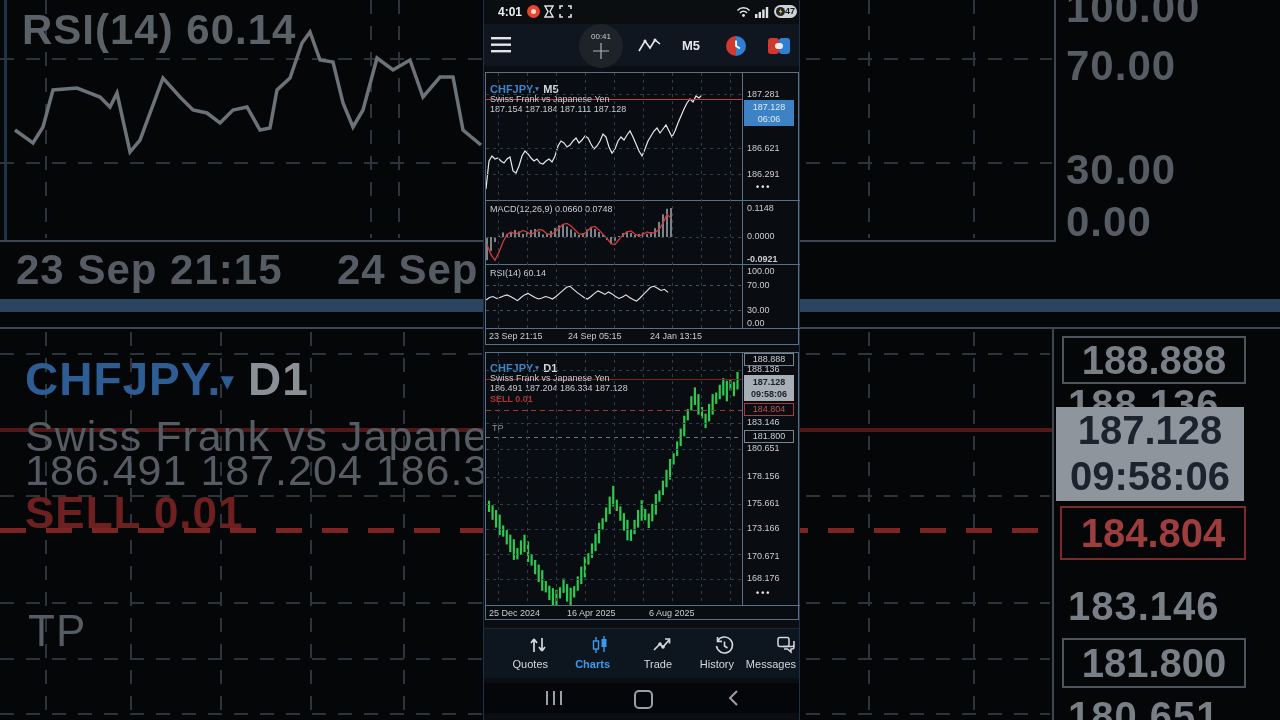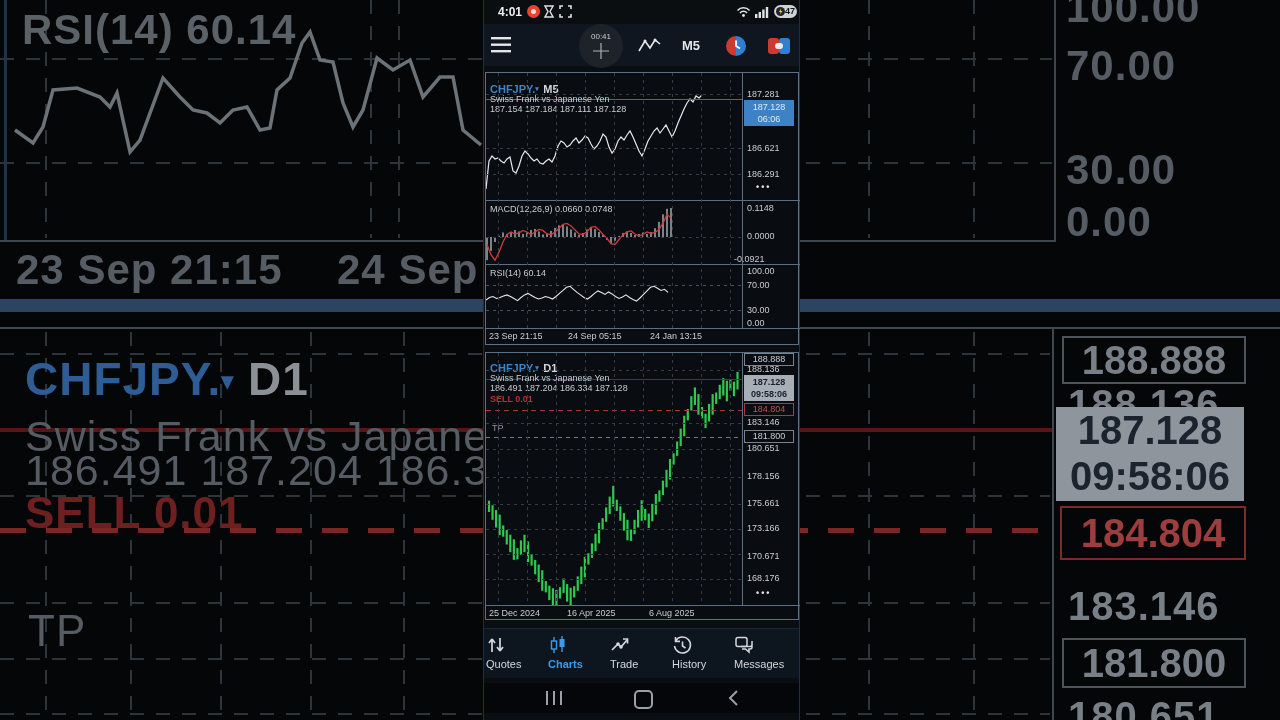--- a/index.html
+++ b/index.html
@@ -23,21 +23,21 @@
   .sym{font-size:11px;font-weight:bold;color:#3d85c6;}
   .tf{font-size:11px;font-weight:bold;color:#d3d7db;}
   .axis-lbl{position:absolute;color:#c9ced3;font-size:9px;line-height:11px;white-space:nowrap;}
   .dh{position:absolute;height:1px;background-image:repeating-linear-gradient(90deg,#323c46 0 3px,transparent 3px 7px);}
   .dv{position:absolute;width:1px;background-image:repeating-linear-gradient(180deg,#323c46 0 3px,transparent 3px 7px);}
   .dash-red{position:absolute;height:1px;background-image:repeating-linear-gradient(90deg,#a83535 0 5px,transparent 5px 9px);}
   .dash-gray{position:absolute;height:1px;background-image:repeating-linear-gradient(90deg,#707a84 0 4px,transparent 4px 8px);}
   .dash-rsi{position:absolute;height:1px;background-image:repeating-linear-gradient(90deg,#49545f 0 3px,transparent 3px 7px);}
   .sep{position:absolute;background:#5b7087;}
   .navbar{left:0;top:628px;width:100%;height:50px;background:#0d151f;border-top:1px solid #1d2731;box-sizing:border-box;}
-  .nav-item{position:absolute;top:6px;width:62px;display:flex;flex-direction:column;align-items:flex-start;gap:3px;cursor:pointer;}
+  .nav-item{position:absolute;top:6px;width:62px;display:flex;flex-direction:column;align-items:flex-end;gap:3px;cursor:pointer;}
   .nav-label{font-size:11px;color:#d4d8dc;}
   .nav-item.active .nav-label{color:#3a9bed;font-weight:bold;}
   .androidnav{left:0;top:683px;width:100%;height:30px;background:#04060a;}
   .dots{color:#e3e7ea;font-size:9px;letter-spacing:2px;font-weight:bold;}
 </style>
 </head>
 <body>
 
 <div class="stage">
 
@@ -262,21 +262,21 @@
           <div class="axis-lbl" style="left:261px;top:16px;">187.281</div>
           <div class="axis-lbl" style="left:258px;top:27px;width:50px;background:#3c82c4;color:#dcecfb;text-align:center;line-height:12px;padding:1px 0;">
             <div style="position:static;">187.128</div>
             <div style="position:static;">06:06</div>
           </div>
           <div class="axis-lbl" style="left:261px;top:70px;">186.621</div>
           <div class="axis-lbl" style="left:261px;top:96px;">186.291</div>
           <div class="axis-lbl dots" style="left:270px;top:109px;cursor:pointer;">•••</div>
           <div class="axis-lbl" style="left:261px;top:130px;">0.1148</div>
           <div class="axis-lbl" style="left:261px;top:158px;">0.0000</div>
-          <div class="axis-lbl" style="left:248px;top:181px;">-0.0921</div>
+          <div class="axis-lbl" style="left:261px;top:181px;font-weight:bold;">-0.0921</div>
           <div class="axis-lbl" style="left:261px;top:193px;">100.00</div>
           <div class="axis-lbl" style="left:261px;top:207px;">70.00</div>
           <div class="axis-lbl" style="left:261px;top:232px;">30.00</div>
           <div class="axis-lbl" style="left:261px;top:245px;">0.00</div>
         </div>
       <div id="m5-times" class="abs" style="left:0;top:258px;width:314px;height:15px;">
           <div class="ph-txt abs" style="left:3px;top:0;">23 Sep 21:15</div>
           <div class="ph-txt abs" style="left:82px;top:0;">24 Sep 05:15</div>
           <div class="ph-txt abs" style="left:164px;top:0;">24 Jan 13:15</div>
         </div>

